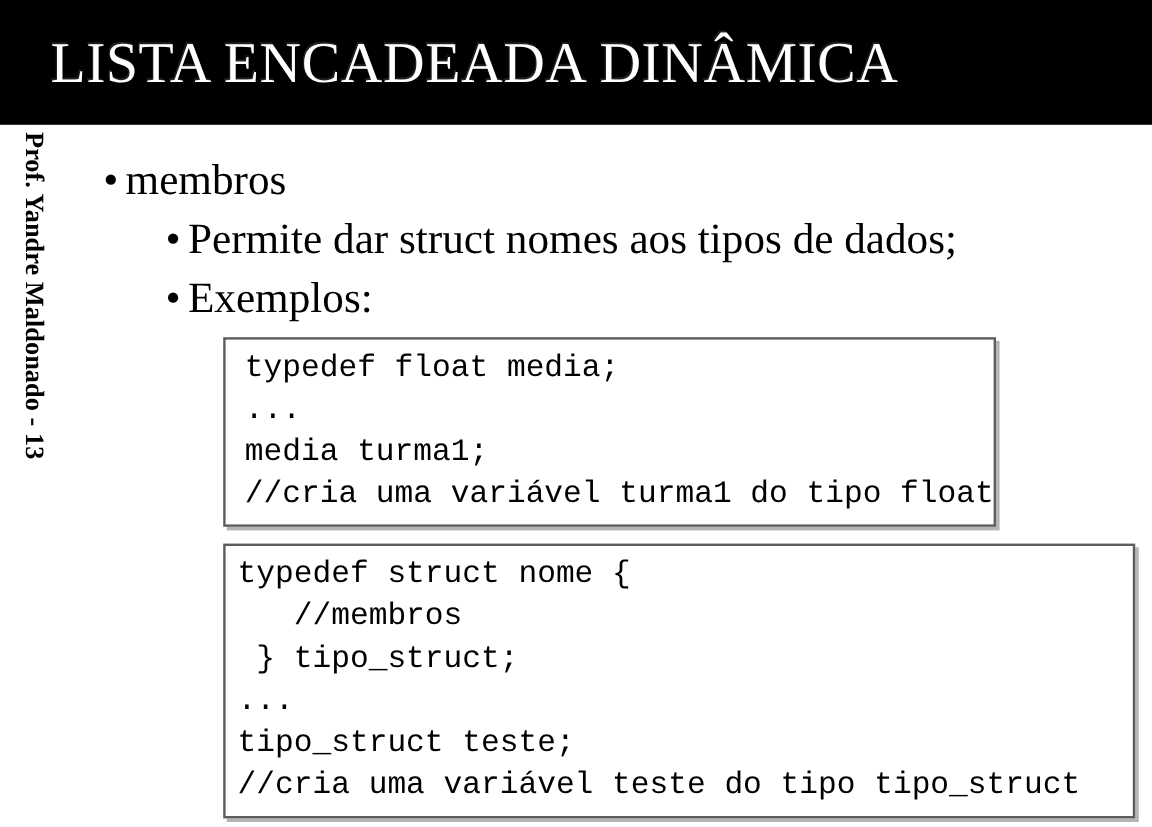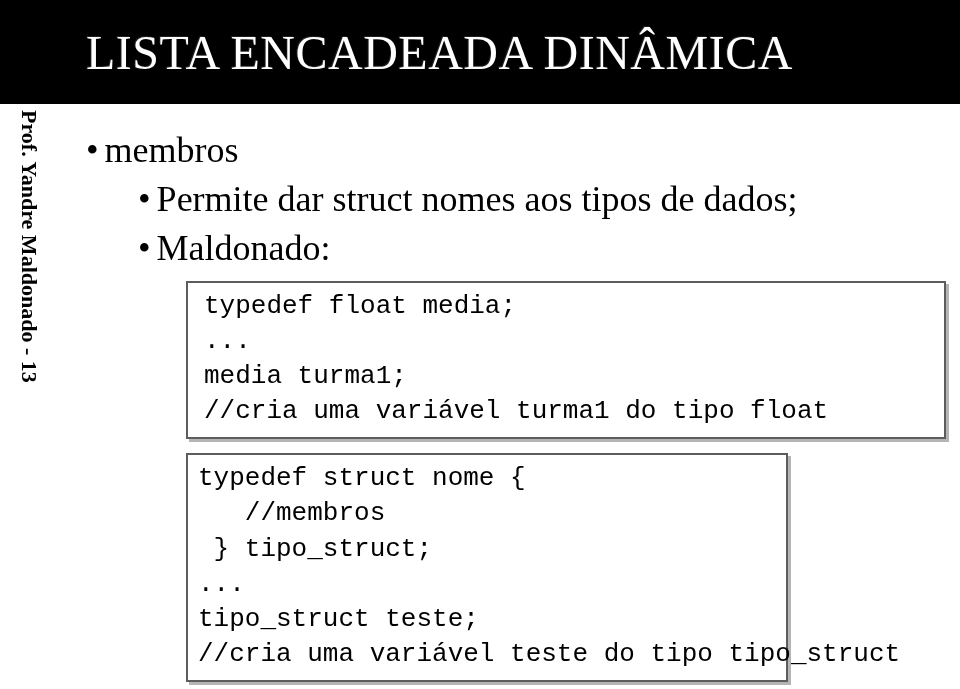--- a/index.html
+++ b/index.html
@@ -19,21 +19,21 @@
   .title-bar {
     position: absolute;
     top: 0;
     left: 0;
     right: 0;
     height: 104px;
     background: #000000;
     color: #ffffff;
     display: flex;
     align-items: center;
-    padding-left: 86px;
+    padding-left: 42px;
     font-family: Garamond, 'Times New Roman', serif;
     font-size: 48px;
     letter-spacing: 0.5px;
     text-shadow: 1px 1px 0 rgba(0,0,0,0.9), -1px -1px 0 rgba(80,80,80,0.4);
     text-align: right;
   }
   .sidebar {
     position: absolute;
     top: 110px;
     left: 4px;
@@ -90,22 +90,22 @@
     box-shadow: 3px 3px 0 rgba(120,120,120,0.55);
     margin: 10px 10px 14px 100px;
     padding: 6px 10px 8px 10px;
     font-family: "Courier New", Courier, monospace;
     font-size: 26px;
     line-height: 1.35;
     color: #000000;
     background: #ffffff;
     white-space: pre;
   }
-  .box1 { width: 760px; padding-left: 16px; }
-  .box2 { width: 602px; }
+  .box1 { width: 644px; padding-left: 16px; }
+  .box2 { width: 760px; }
 </style>
 </head>
 <body>
 
 <div class="page">
 
   <div class="title-bar">
     <span>LISTA ENCADEADA DINÂMICA</span>
   </div>
 
@@ -120,21 +120,21 @@
       <span>membros</span>
     </div>
 
     <div class="indent">
       <div class="bullet-lvl2">
         <span class="dot">•</span>
         <span>Permite dar struct nomes aos tipos de dados;</span>
       </div>
       <div class="bullet-lvl2">
         <span class="dot">•</span>
-        <span>Maldonado:</span>
+        <span>Exemplos:</span>
       </div>
     </div>
 
     <div class="code-box box1"><span>typedef float media;</span>
 <span>...</span>
 <span>media turma1;</span>
 <span>//cria uma variável turma1 do tipo float</span></div>
 
     <div class="code-box box2"><span>typedef struct nome {</span>
 <span>   //membros</span>

